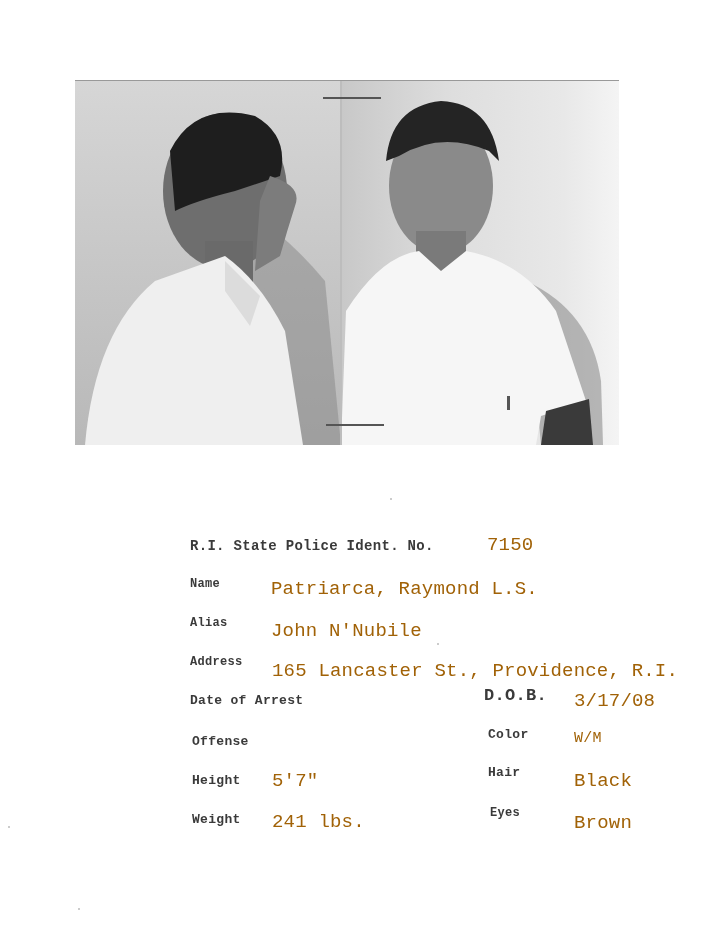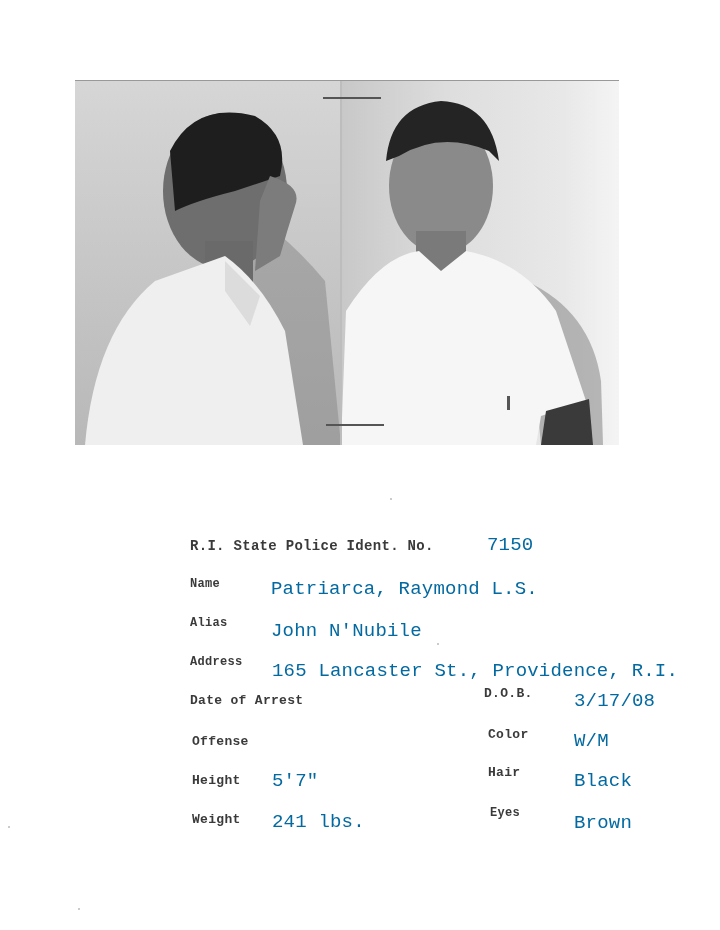--- a/index.html
+++ b/index.html
@@ -8,21 +8,21 @@
   .photo-wrap { position:absolute; left:75px; top:80px; width:544px; height:364px;
                 background:#cfcfcf; overflow:hidden; border-top:1px solid #999; }
   .panel { position:absolute; top:0; height:364px; overflow:hidden; }
   .panel.left { left:0; width:266px; background:linear-gradient(180deg,#d6d6d6 0%,#c4c4c4 60%,#b8b8b8 100%); }
   .panel.right { left:266px; width:278px; background:linear-gradient(90deg,#c8c8c8 0%,#dedede 40%,#e8e8e8 80%,#f4f4f4 100%); }
   .divider { position:absolute; left:265px; top:0; width:2px; height:364px; background:#bdbdbd; }
   .ruler { position:absolute; height:2px; width:58px; background:#555; }
   .text-block { position:absolute; left:0; top:0; width:720px; height:930px;margin-left:32px; }
   .t { position:absolute; white-space:nowrap; }
   .lbl { font-size:14px; font-weight:bold; color:#3a3a3a; letter-spacing:0.3px; }
-  .val { font-size:19px; color:#0369a1; letter-spacing:0.2px; }
+  .val { font-size:19px; color:#a16207; letter-spacing:0.2px; }
   .speck { position:absolute; width:2px; height:2px; background:#bbb; border-radius:1px; }
 </style>
 </head>
 <body>
 
 <div class="photo-wrap">
   <div class="panel left">
     <svg width="266" height="364" viewBox="0 0 266 364">
       <path d="M150 120 Q200 140 250 200 L266 364 L120 364 Z" fill="#8a8a8a" opacity="0.55"></path>
       <ellipse cx="150" cy="110" rx="62" ry="78" fill="#6e6e6e"></ellipse>
@@ -58,28 +58,28 @@
 
   <span class="t lbl" style="left:158px; top:616px; font-size:12px;">Alias</span>
   <span class="t val" style="left:239px; top:620px;">John N'Nubile</span>
 
   <span class="t lbl" style="left:158px; top:655px; font-size:12px;font-family:Liberation Mono, monospace;">Address</span>
   <span class="t val" style="left:240px; top:660px;">165 Lancaster St., Providence, R.I.</span>
 
   <span class="t lbl" style="left:158px; top:693px; font-size:13px;">Date of Arrest</span>
   <span class="t val" style="left:300px; top:690px;"></span>
 
-  <span class="t lbl" style="left:452px; top:686px; font-size:13px;">D.O.B.</span>
+  <span class="t lbl" style="left:452px; top:686px; font-size:17px;">D.O.B.</span>
   <span class="t val" style="left:542px; top:690px;">3/17/08</span>
 
   <span class="t lbl" style="left:160px; top:734px; font-size:13px;text-align:center;">Offense</span>
   <span class="t val" style="left:240px; top:730px;"></span>
 
   <span class="t lbl" style="left:456px; top:727px; font-size:13px;">Color</span>
-  <span class="t val" style="left:542px; top:730px; font-size:19px;">W/M</span>
+  <span class="t val" style="left:542px; top:730px; font-size:15px;">W/M</span>
 
   <span class="t lbl" style="left:160px; top:773px; font-size:13px;">Height</span>
   <span class="t val" style="left:240px; top:770px;">5'7"</span>
 
   <span class="t lbl" style="left:456px; top:765px; font-size:13px;">Hair</span>
   <span class="t val" style="left:542px; top:770px;">Black</span>
 
   <span class="t lbl" style="left:160px; top:812px; font-size:13px;font-family:Liberation Mono, monospace;">Weight</span>
   <span class="t val" style="left:240px; top:811px;">241 lbs.</span>
 

